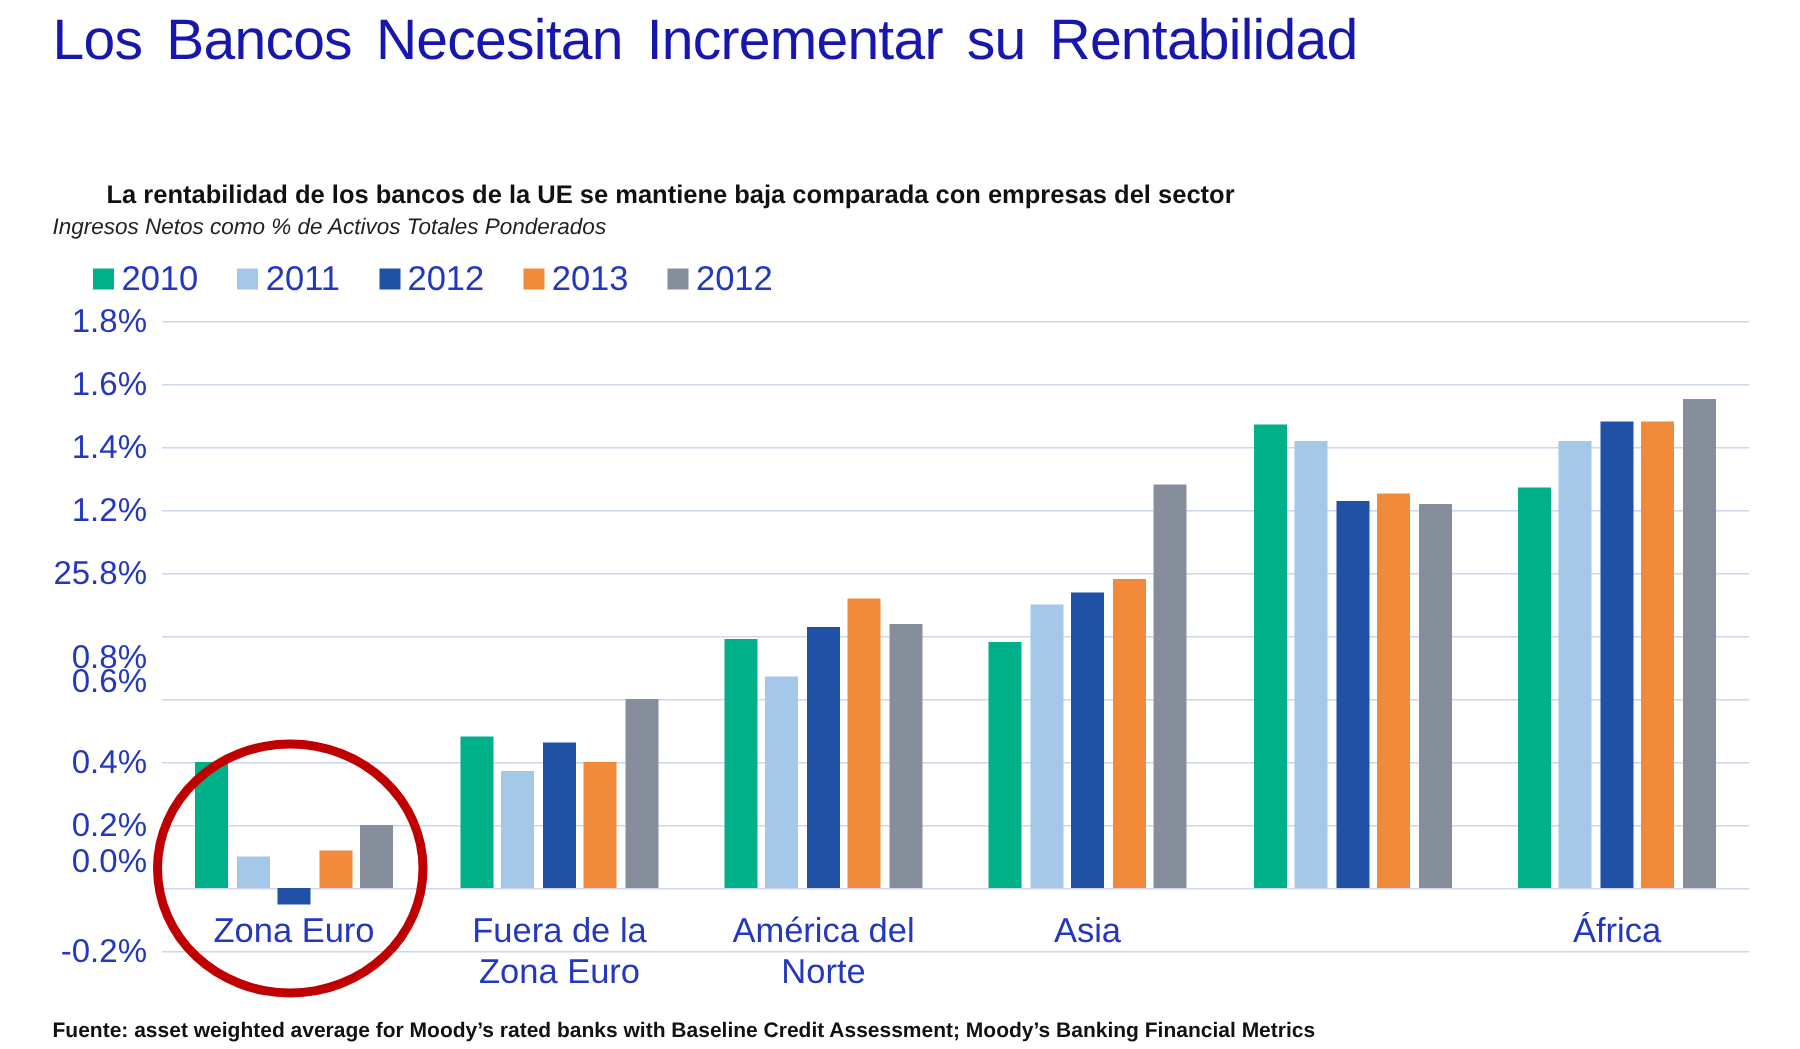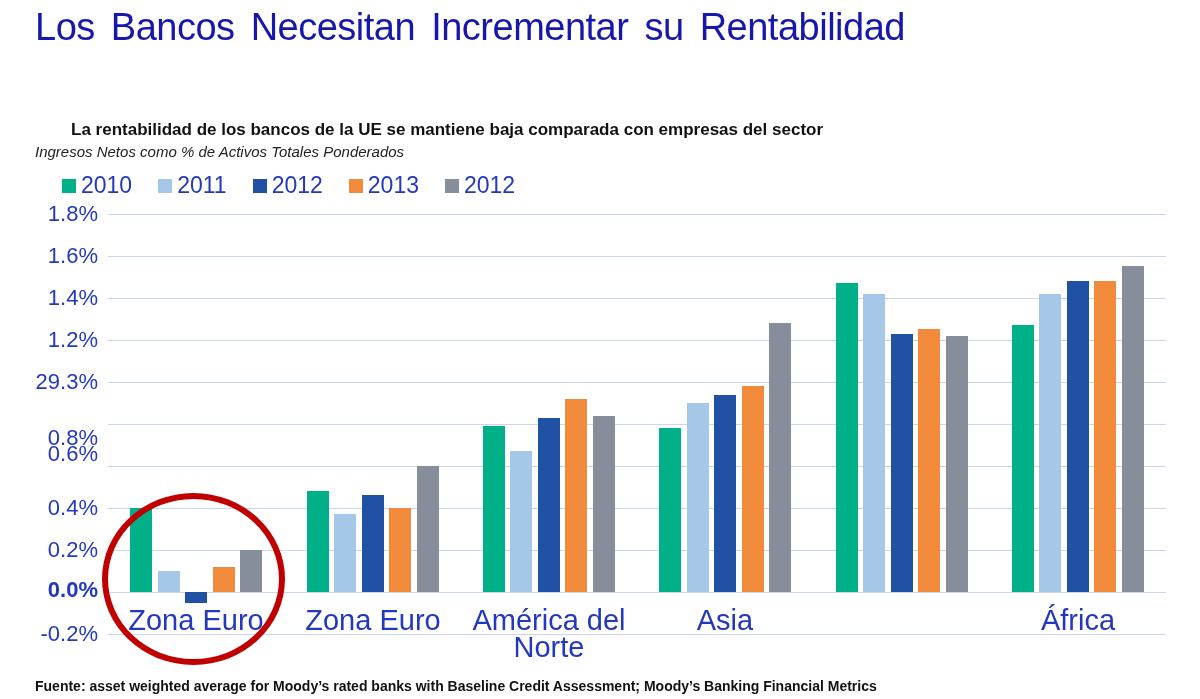--- a/index.html
+++ b/index.html
@@ -27,21 +27,21 @@
   .legend-swatch { width:14px; height:14px; margin-right:5px; }
   .legend-label { font-size:23px; color:var(--label-blue); line-height:1; }
   .chart { position:absolute; left:0; top:0; width:1200px; height:699px; }
   .gridline { position:absolute; height:1px; background:var(--grid); }
   .ytick {
     position:absolute; left:0; width:98px; text-align:right;
     font-size:22px; color:var(--label-blue); line-height:28px;
   }
   .bar { position:absolute; }
   .cat-label {
-    position:absolute; text-align:center; font-size:29px; line-height:27px;
+    position:absolute; text-align:center; font-size:23px; line-height:27px;
     color:var(--label-blue); white-space:nowrap;
   }
   .highlight-circle {
     position:absolute; left:102px; top:493px; width:183px; height:172px;
     border:6px solid var(--highlight-red); border-radius:50%;
     box-sizing:border-box; background:transparent;
   }
   .source-note {
     position:absolute; left:35px; top:678px;
     font-size:14px; font-weight:bold; color:#111111; white-space:nowrap;
@@ -81,47 +81,48 @@
   <div class="chart" id="chart">
       <div class="gridline" style="left: 108px; width: 1058px; top: 214px;"></div>
       <div class="ytick" style="top: 200px;">1.8%</div>
       <div class="gridline" style="left: 108px; width: 1058px; top: 256px;"></div>
       <div class="ytick" style="top: 242px;">1.6%</div>
       <div class="gridline" style="left: 108px; width: 1058px; top: 298px;"></div>
       <div class="ytick" style="top: 284px;">1.4%</div>
       <div class="gridline" style="left: 108px; width: 1058px; top: 340px;"></div>
       <div class="ytick" style="top: 326px;">1.2%</div>
       <div class="gridline" style="left: 108px; width: 1058px; top: 382px;"></div>
-      <div class="ytick" style="top: 368px;">29.3%</div>
+      <div class="ytick" style="top: 368px;">25.8%</div>
       <div class="gridline" style="left: 108px; width: 1058px; top: 424px;"></div>
       <div class="ytick" style="top: 424px;">0.8%</div>
       <div class="gridline" style="left: 108px; width: 1058px; top: 466px;"></div>
       <div class="ytick" style="top: 440px;">0.6%</div>
       <div class="gridline" style="left: 108px; width: 1058px; top: 508px;"></div>
       <div class="ytick" style="top: 494px;">0.4%</div>
       <div class="gridline" style="left: 108px; width: 1058px; top: 550px;"></div>
       <div class="ytick" style="top: 536px;">0.2%</div>
       <div class="gridline" style="left: 108px; width: 1058px; top: 592px;"></div>
-      <div class="ytick" style="top: 576px; font-weight: bold;">0.0%</div>
+      <div class="ytick" style="top: 560px;">0.0%</div>
       <div class="gridline" style="left: 108px; width: 1058px; top: 634px;"></div>
       <div class="ytick" style="top: 620px;">-0.2%</div>
       <div class="bar" style="left: 130px; width: 22px; background: rgb(0, 176, 136); top: 508px; height: 84px;"></div>
       <div class="bar" style="left: 158px; width: 22px; background: rgb(165, 200, 233); top: 571px; height: 21px;"></div>
       <div class="bar" style="left: 185px; width: 22px; background: rgb(33, 81, 165); top: 592px; height: 11px;"></div>
       <div class="bar" style="left: 213px; width: 22px; background: rgb(241, 138, 59); top: 567px; height: 25px;"></div>
       <div class="bar" style="left: 240px; width: 22px; background: rgb(135, 142, 155); top: 550px; height: 42px;"></div>
       <div class="cat-label" style="left: 76px; width: 240px; top: 607px;">
         <div>Zona Euro</div>
       </div>
       <div class="bar" style="left: 307px; width: 22px; background: rgb(0, 176, 136); top: 491px; height: 101px;"></div>
       <div class="bar" style="left: 334px; width: 22px; background: rgb(165, 200, 233); top: 514px; height: 78px;"></div>
       <div class="bar" style="left: 362px; width: 22px; background: rgb(33, 81, 165); top: 495px; height: 97px;"></div>
       <div class="bar" style="left: 389px; width: 22px; background: rgb(241, 138, 59); top: 508px; height: 84px;"></div>
       <div class="bar" style="left: 417px; width: 22px; background: rgb(135, 142, 155); top: 466px; height: 126px;"></div>
       <div class="cat-label" style="left: 253px; width: 240px; top: 607px;">
+        <div>Fuera de la</div>
         <div>Zona Euro</div>
       </div>
       <div class="bar" style="left: 483px; width: 22px; background: rgb(0, 176, 136); top: 426px; height: 166px;"></div>
       <div class="bar" style="left: 510px; width: 22px; background: rgb(165, 200, 233); top: 451px; height: 141px;"></div>
       <div class="bar" style="left: 538px; width: 22px; background: rgb(33, 81, 165); top: 418px; height: 174px;"></div>
       <div class="bar" style="left: 565px; width: 22px; background: rgb(241, 138, 59); top: 399px; height: 193px;"></div>
       <div class="bar" style="left: 593px; width: 22px; background: rgb(135, 142, 155); top: 416px; height: 176px;"></div>
       <div class="cat-label" style="left: 429px; width: 240px; top: 607px;">
         <div>América del</div>
         <div>Norte</div>

